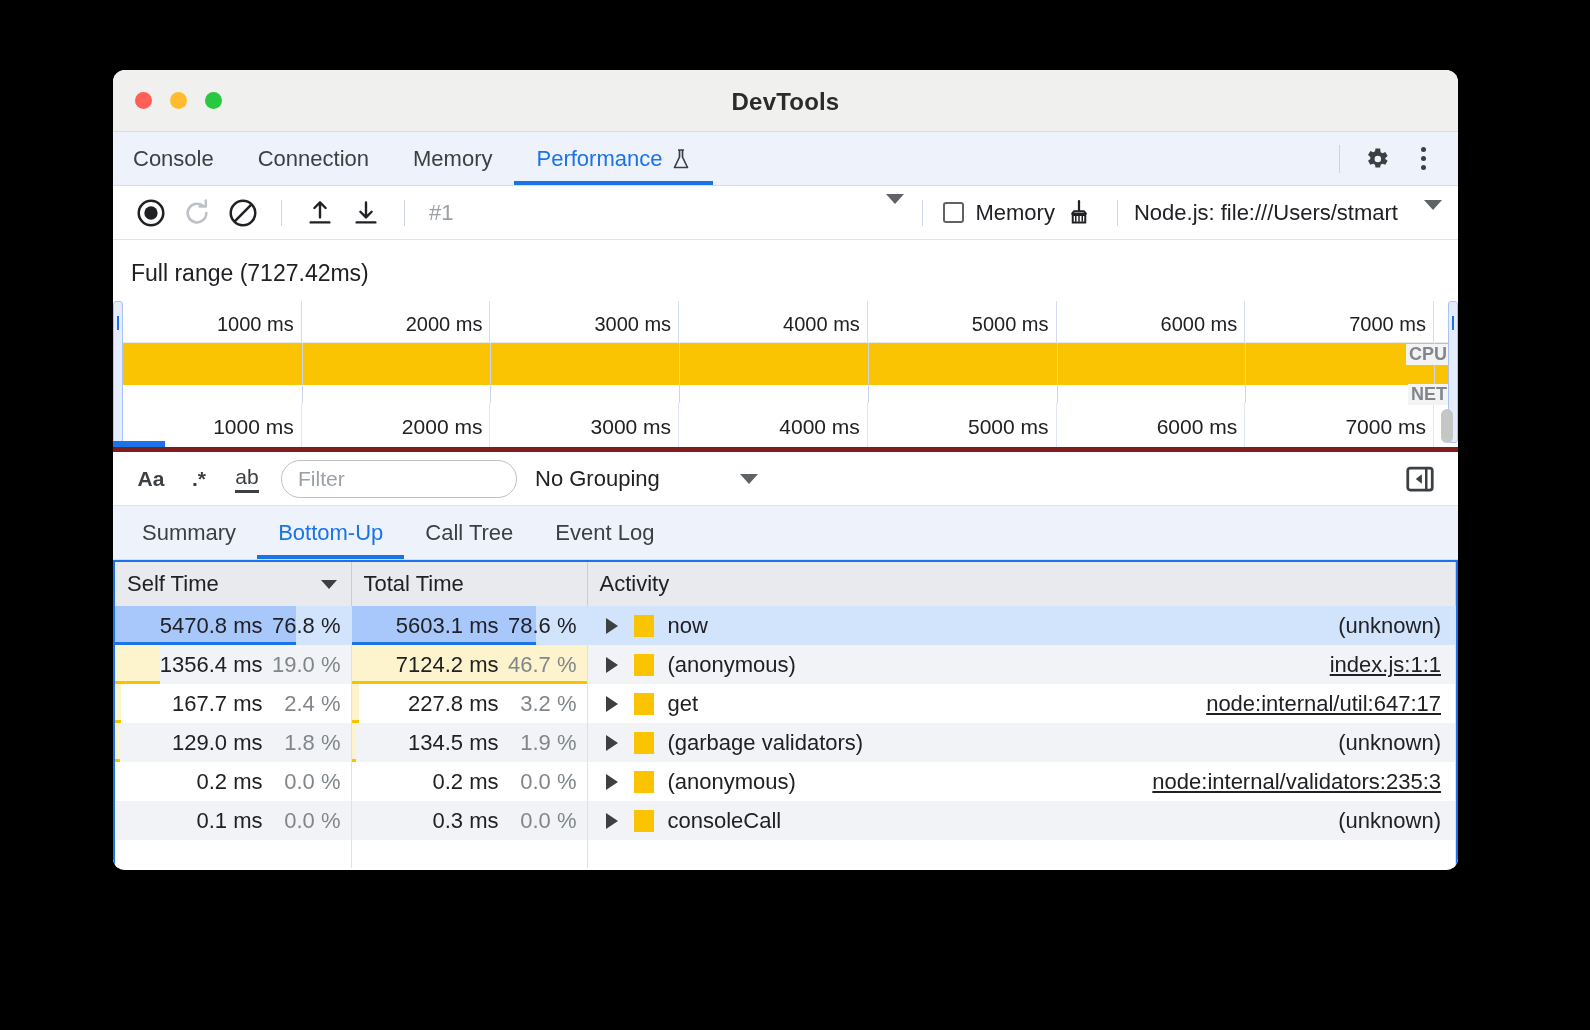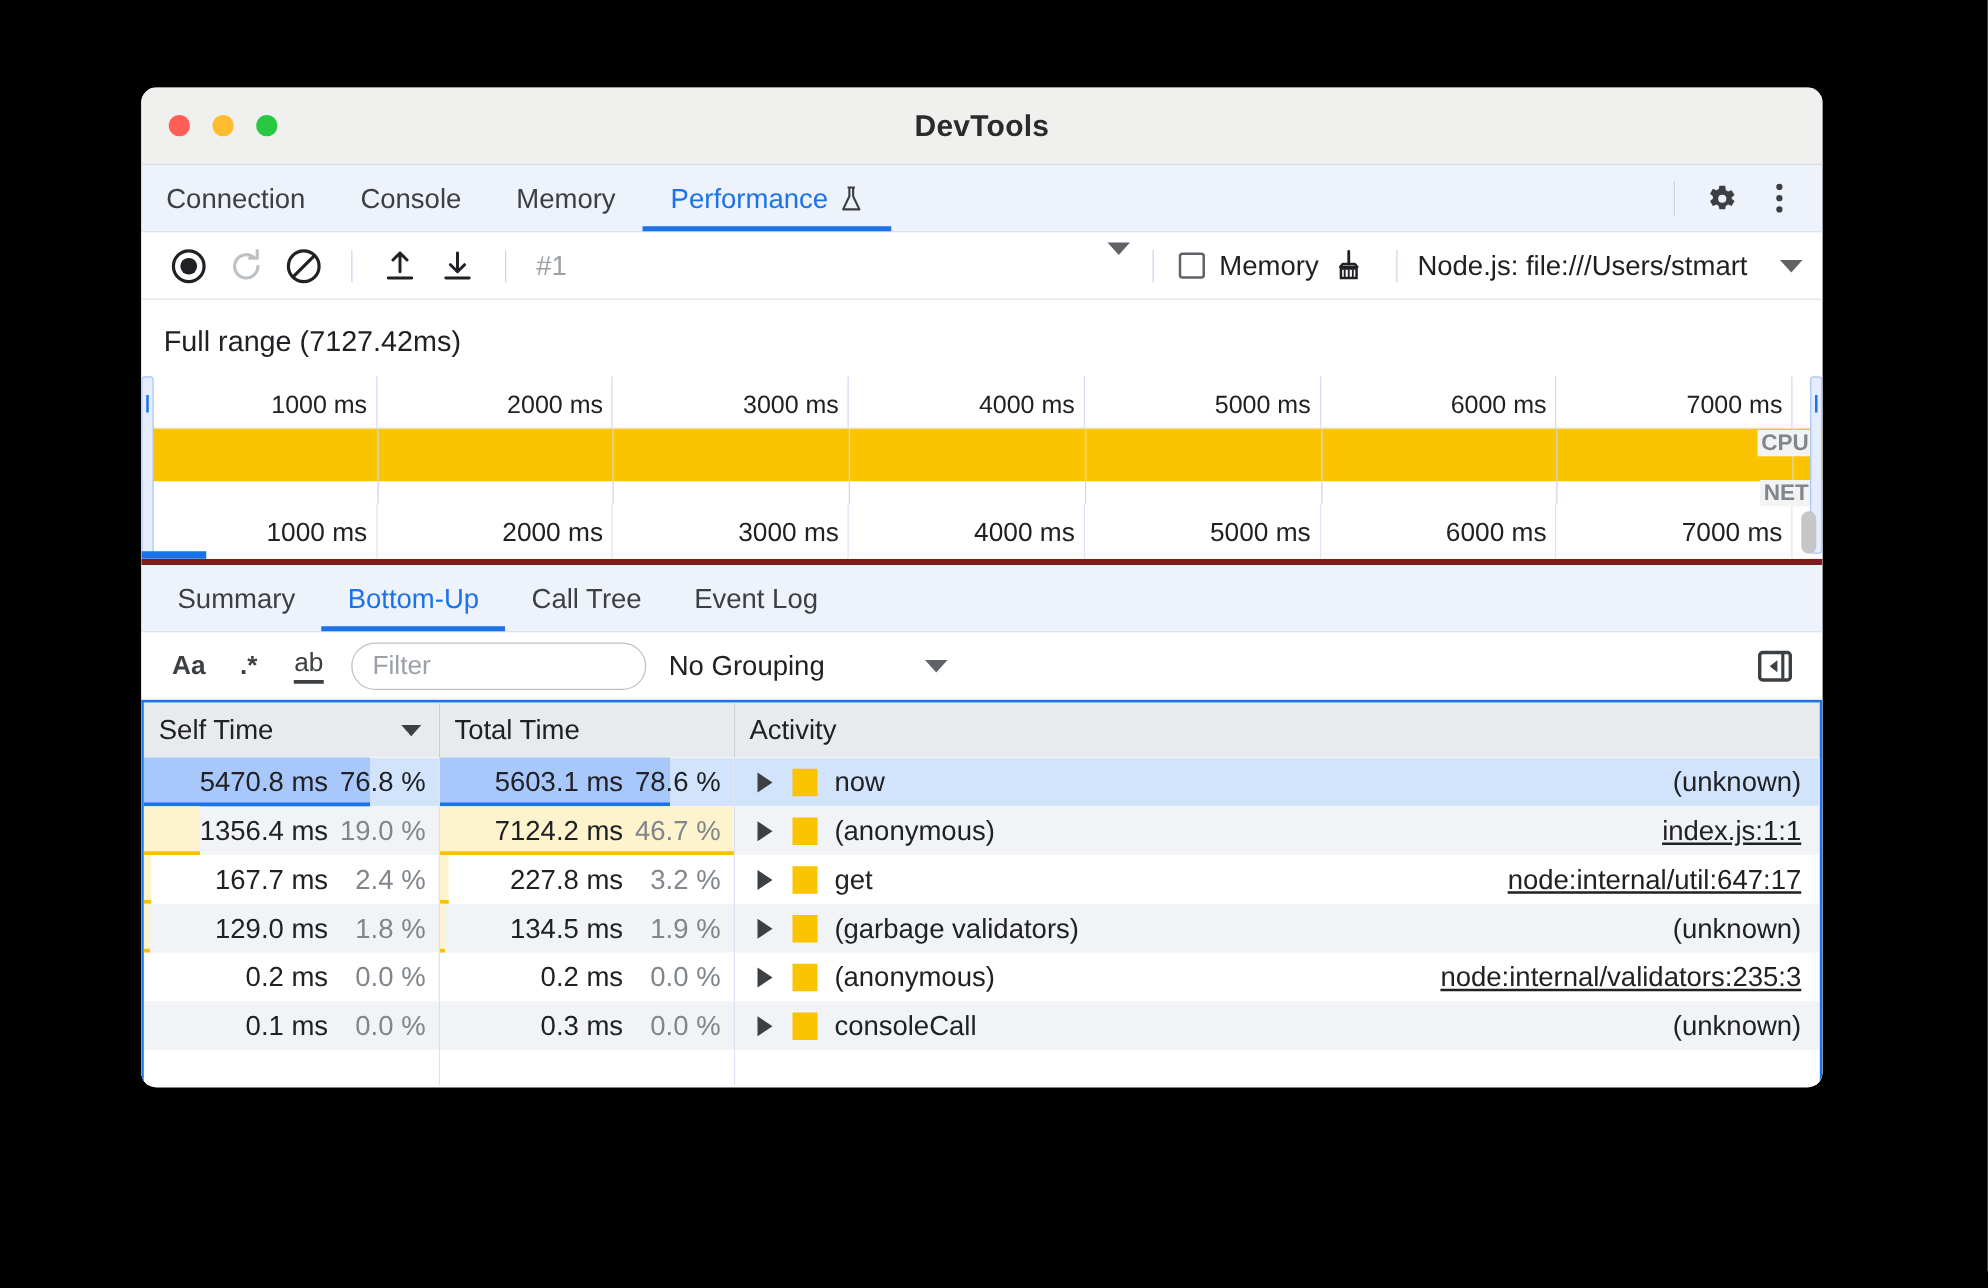--- a/index.html
+++ b/index.html
@@ -112,21 +112,21 @@
     font-size: 22px; color: #202124;
     margin-left: 4px;
   }
   .checkbox {
     width: 21px; height: 21px;
     border: 2px solid #5f6368; border-radius: 3px;
     background: #fff;
   }
   #nodejs-target {
     font-size: 22px; color: #202124;
-    display: flex; align-items: center; gap: 26px;
+    display: flex; gap: 26px;
     white-space: nowrap;
   }
 
   
   #overview {
     position: relative;
     background: #fff;
     border-bottom: 5px solid #7f1d1d;
   }
   #range-label {
@@ -362,24 +362,24 @@
 
   <div id="titlebar">
     <div class="traffic red"></div>
     <div class="traffic amber"></div>
     <div class="traffic green"></div>
     <div id="window-title">DevTools</div>
   </div>
 
   <div id="tabstrip">
     <div class="tab">
+      <span>Console</span>
+    </div>
+    <div class="tab">
       <span>Connection</span>
-    </div>
-    <div class="tab">
-      <span>Console</span>
     </div>
     <div class="tab">
       <span>Memory</span>
     </div>
     <div class="tab active">
       <span>Performance</span>
       <svg class="flask" viewBox="0 0 20 22">
         <path d="M7 2h6M8.5 2v7L3.5 19.5h13L11.5 9V2" fill="none" stroke="#3c4043" stroke-width="1.7" stroke-linejoin="round"></path>
       </svg>
     </div>
@@ -532,35 +532,20 @@
               <span>7000 ms</span>
             </div>
           </div>
       </div>
 
       <div id="range-bar"></div>
       <div id="overview-scrollbar"></div>
     </div>
   </div>
 
-  <div id="detail-tabs">
-    <div class="dtab">
-      <span>Summary</span>
-    </div>
-    <div class="dtab active">
-      <span>Bottom-Up</span>
-    </div>
-    <div class="dtab">
-      <span>Call Tree</span>
-    </div>
-    <div class="dtab">
-      <span>Event Log</span>
-    </div>
-  </div>
-
   <div id="filterbar">
     <div class="fl-btn">
       <span>Aa</span>
     </div>
     <div class="fl-btn">
       <span>.*</span>
     </div>
     <div class="fl-btn">
       <span style="border-bottom:3px solid #3c4043;padding-bottom:1px;font-weight:normal">ab</span>
     </div>
@@ -568,20 +553,35 @@
     <div id="grouping">
       <span>No Grouping</span>
       <span class="caret-down"></span>
     </div>
     <div id="sidebar-toggle" class="fl-btn">
       <svg width="30" height="28" viewBox="0 0 24 22">
         <rect x="2.2" y="2.2" width="19.6" height="17.6" rx="2" fill="none" stroke="#3c4043" stroke-width="2.2"></rect>
         <line x1="17" y1="3" x2="17" y2="19" stroke="#3c4043" stroke-width="2"></line>
         <path d="M13.5 7.2v7.6L8.6 11z" fill="#3c4043"></path>
       </svg>
+    </div>
+  </div>
+
+  <div id="detail-tabs">
+    <div class="dtab">
+      <span>Summary</span>
+    </div>
+    <div class="dtab active">
+      <span>Bottom-Up</span>
+    </div>
+    <div class="dtab">
+      <span>Call Tree</span>
+    </div>
+    <div class="dtab">
+      <span>Event Log</span>
     </div>
   </div>
 
   <div id="grid-wrap">
     <table id="grid">
       <colgroup>
         <col class="c-self">
           <col class="c-total">
           <col class="c-act">
       </colgroup>

